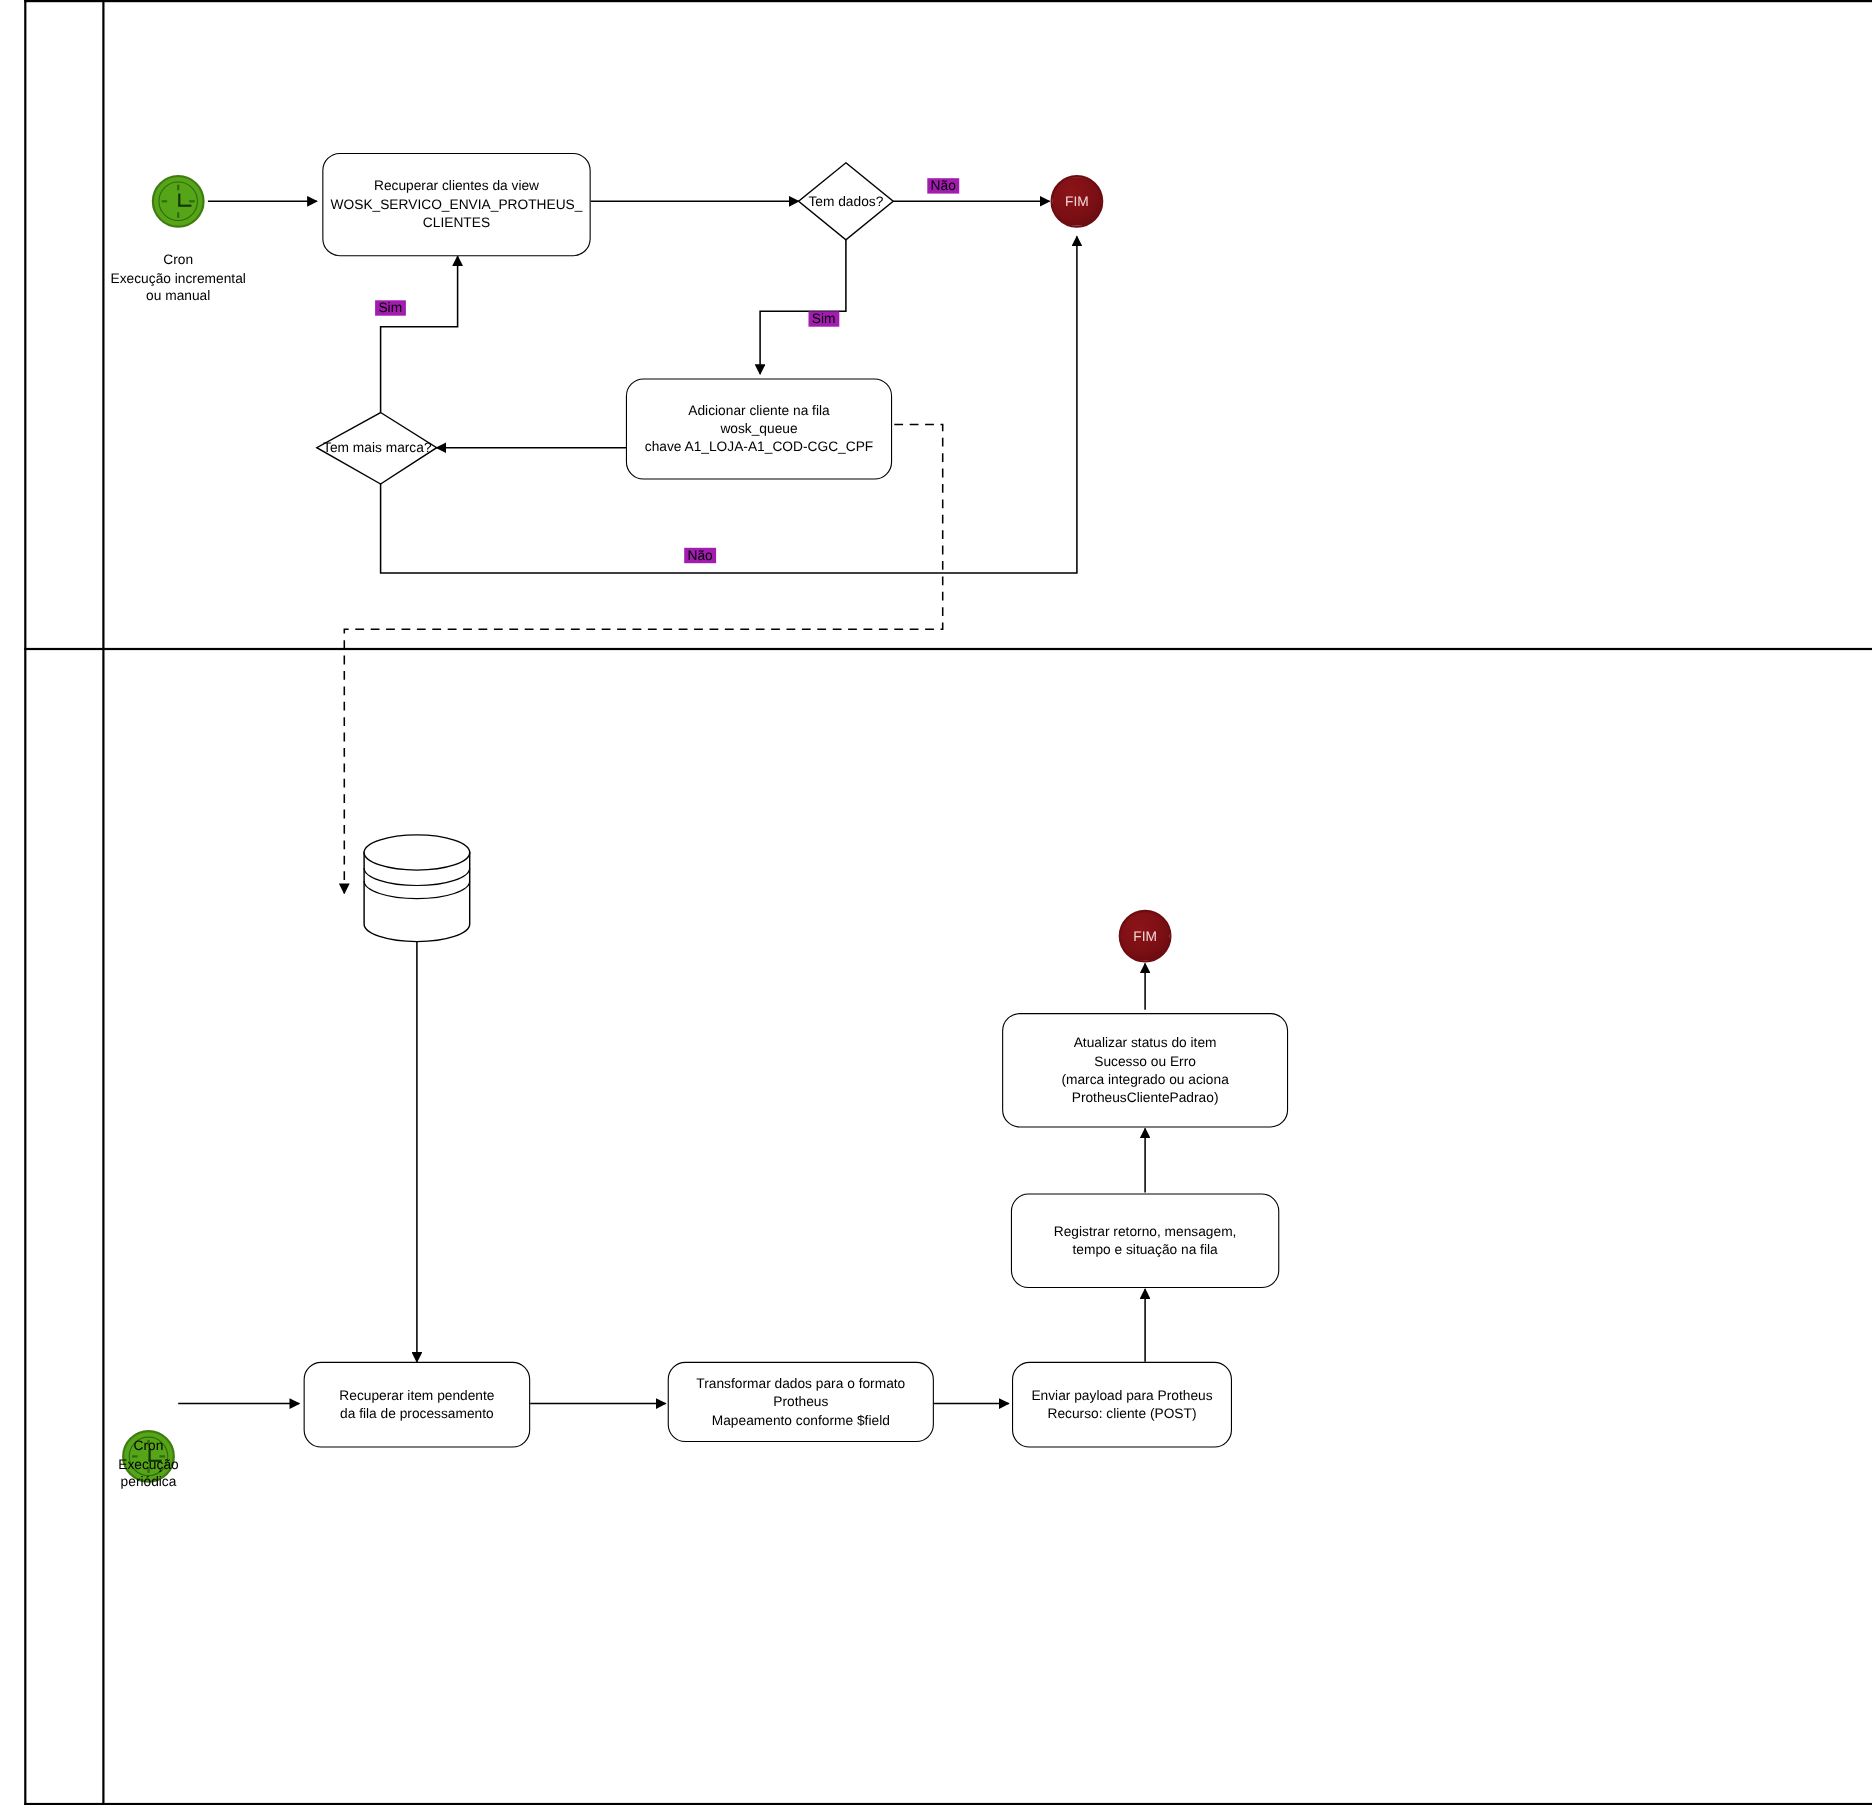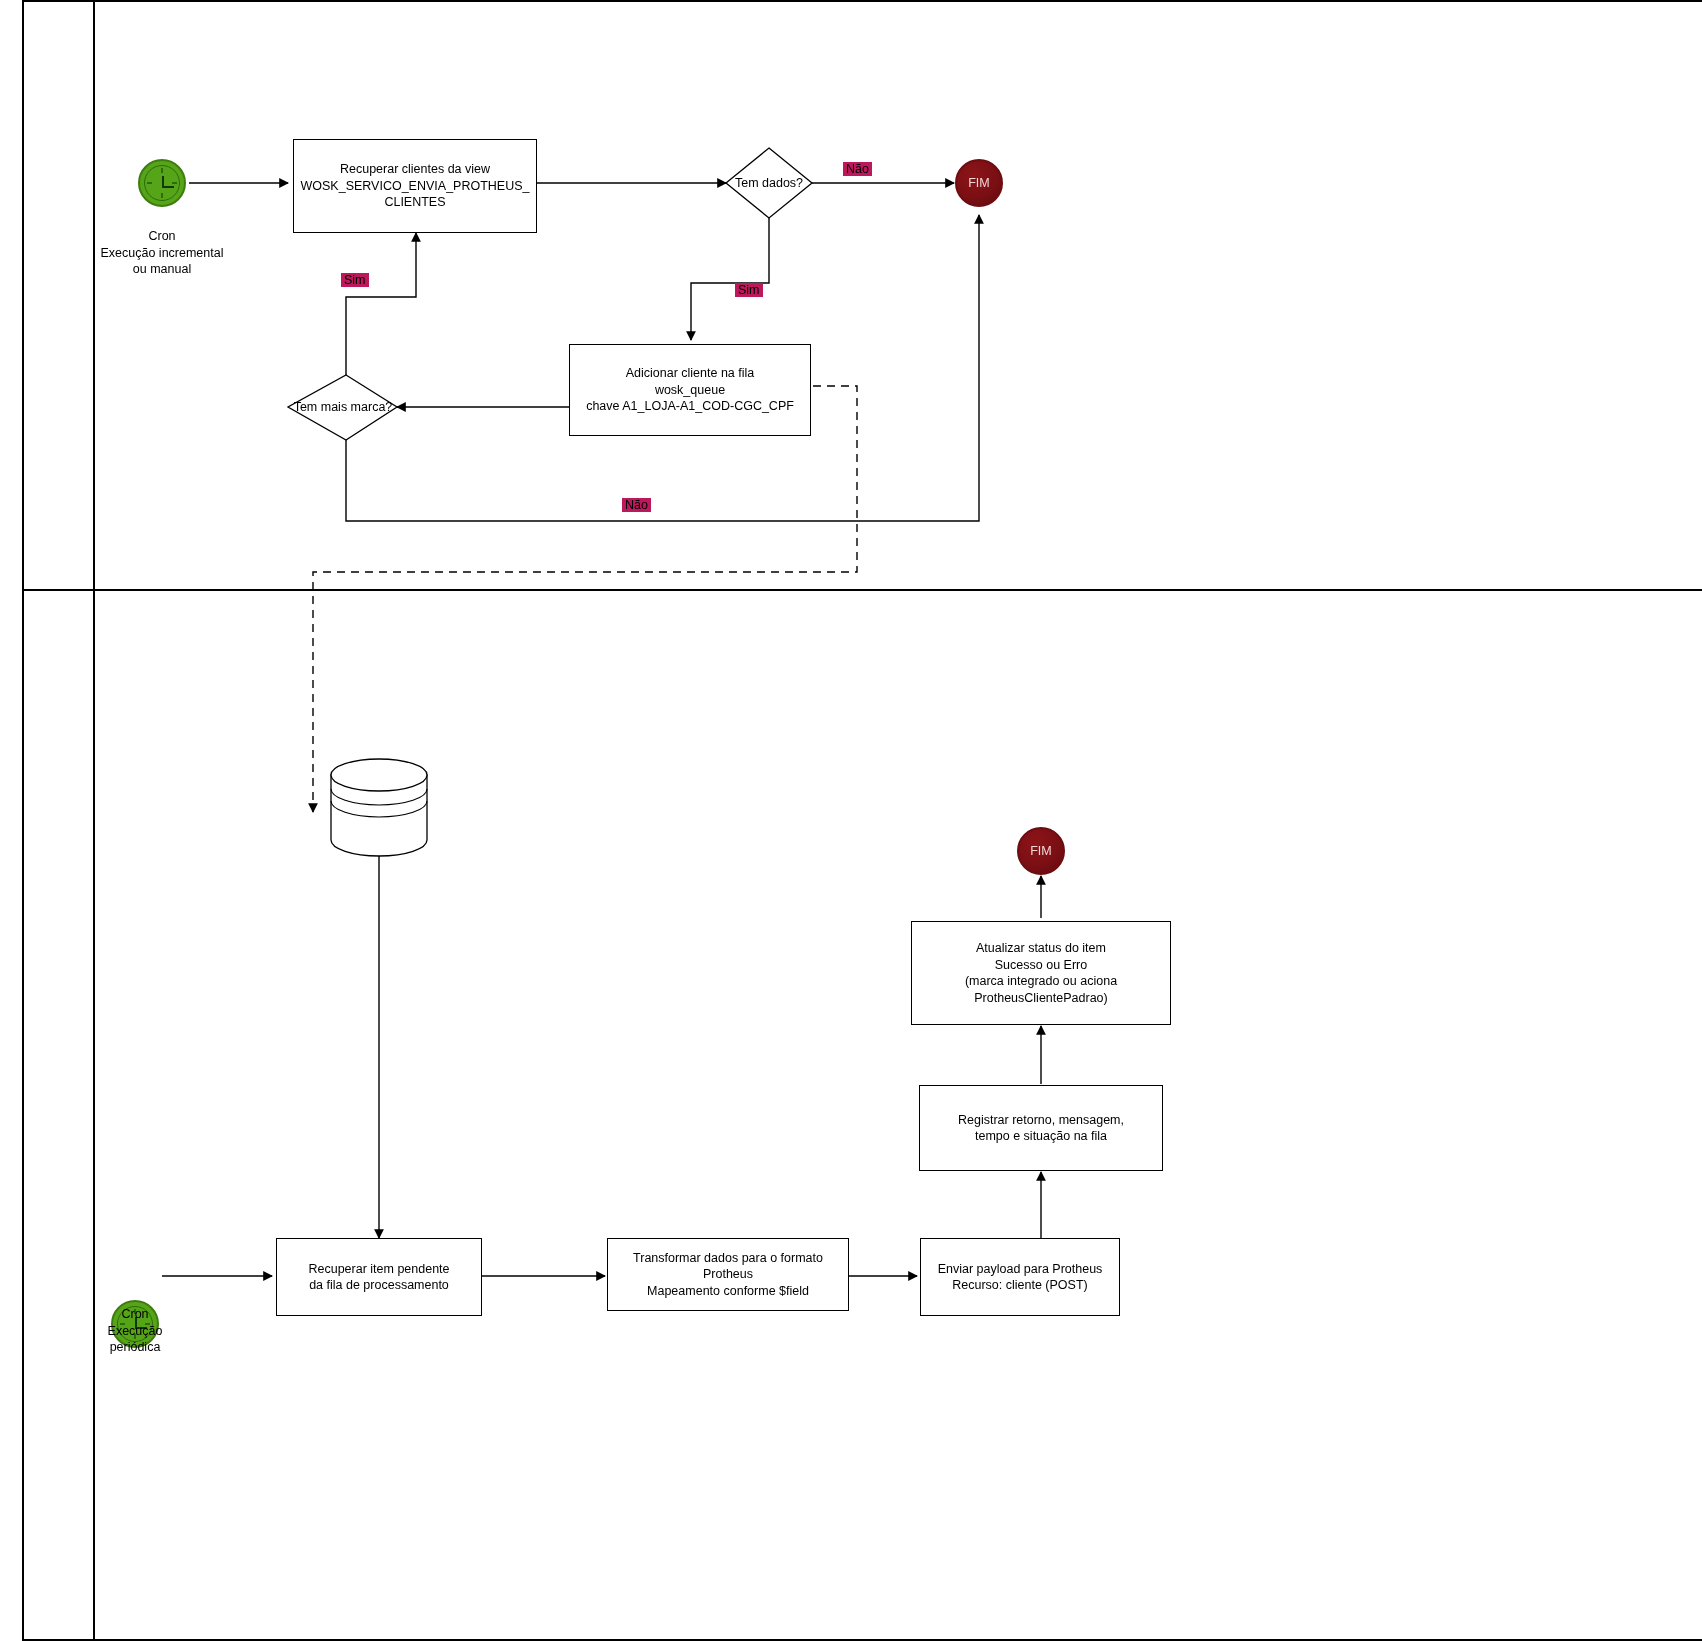--- a/index.html
+++ b/index.html
@@ -1,24 +1,24 @@
 <!DOCTYPE html>
 <html><head>
 <meta charset="utf-8">
 <style>
   html,body{margin:0;padding:0;background:#ffffff;}
   body{font-family:"Liberation Sans",sans-serif;}
   #canvas{position:relative;width:1702px;height:1641px;background:#ffffff;overflow:hidden;}
   .lane-border{position:absolute;background:#000;}
   .node{position:absolute;box-sizing:border-box;}
-  .proc{border:1px solid #000;border-radius:0;background:#fff;
+  .proc{border:1px solid #000;border-radius:16px;background:#fff;
         display:flex;align-items:center;justify-content:center;text-align:center;
         font-size:12.5px;line-height:1.32;color:#000;padding:4px 6px;}
   .label{position:absolute;font-size:12.5px;line-height:1.32;color:#000000;text-align:center;}
-  .edge-label{position:absolute;font-size:12.5px;color:#000;background:#be185d;padding:0 3px;white-space:nowrap;}
+  .edge-label{position:absolute;font-size:12.5px;color:#000;background:#a21caf;padding:0 3px;white-space:nowrap;}
   svg.layer{position:absolute;left:0;top:0;width:1702px;height:1641px;overflow:visible;}
   .diamond-text{position:absolute;font-size:12.5px;color:#000;white-space:nowrap;text-align:center;}
   .end-circle{border-radius:50%;display:flex;align-items:center;justify-content:center;
       color:#f2d6d6;font-size:12.5px;background:radial-gradient(circle at 38% 32%,#8c1418 0%,#7b0f14 55%,#5e0a0e 100%);
       border:2px solid #6d0d11;}
   .clock{border-radius:50%;background:#56a518;border:2px solid #3f7c10;position:relative;}
   .clock-face{position:absolute;inset:4px;border-radius:50%;border:1.5px solid #2e6b0c;box-sizing:border-box;}
   .tick{position:absolute;background:#2e6b0c;}
   .hand{position:absolute;background:#14380a;}
 </style>

